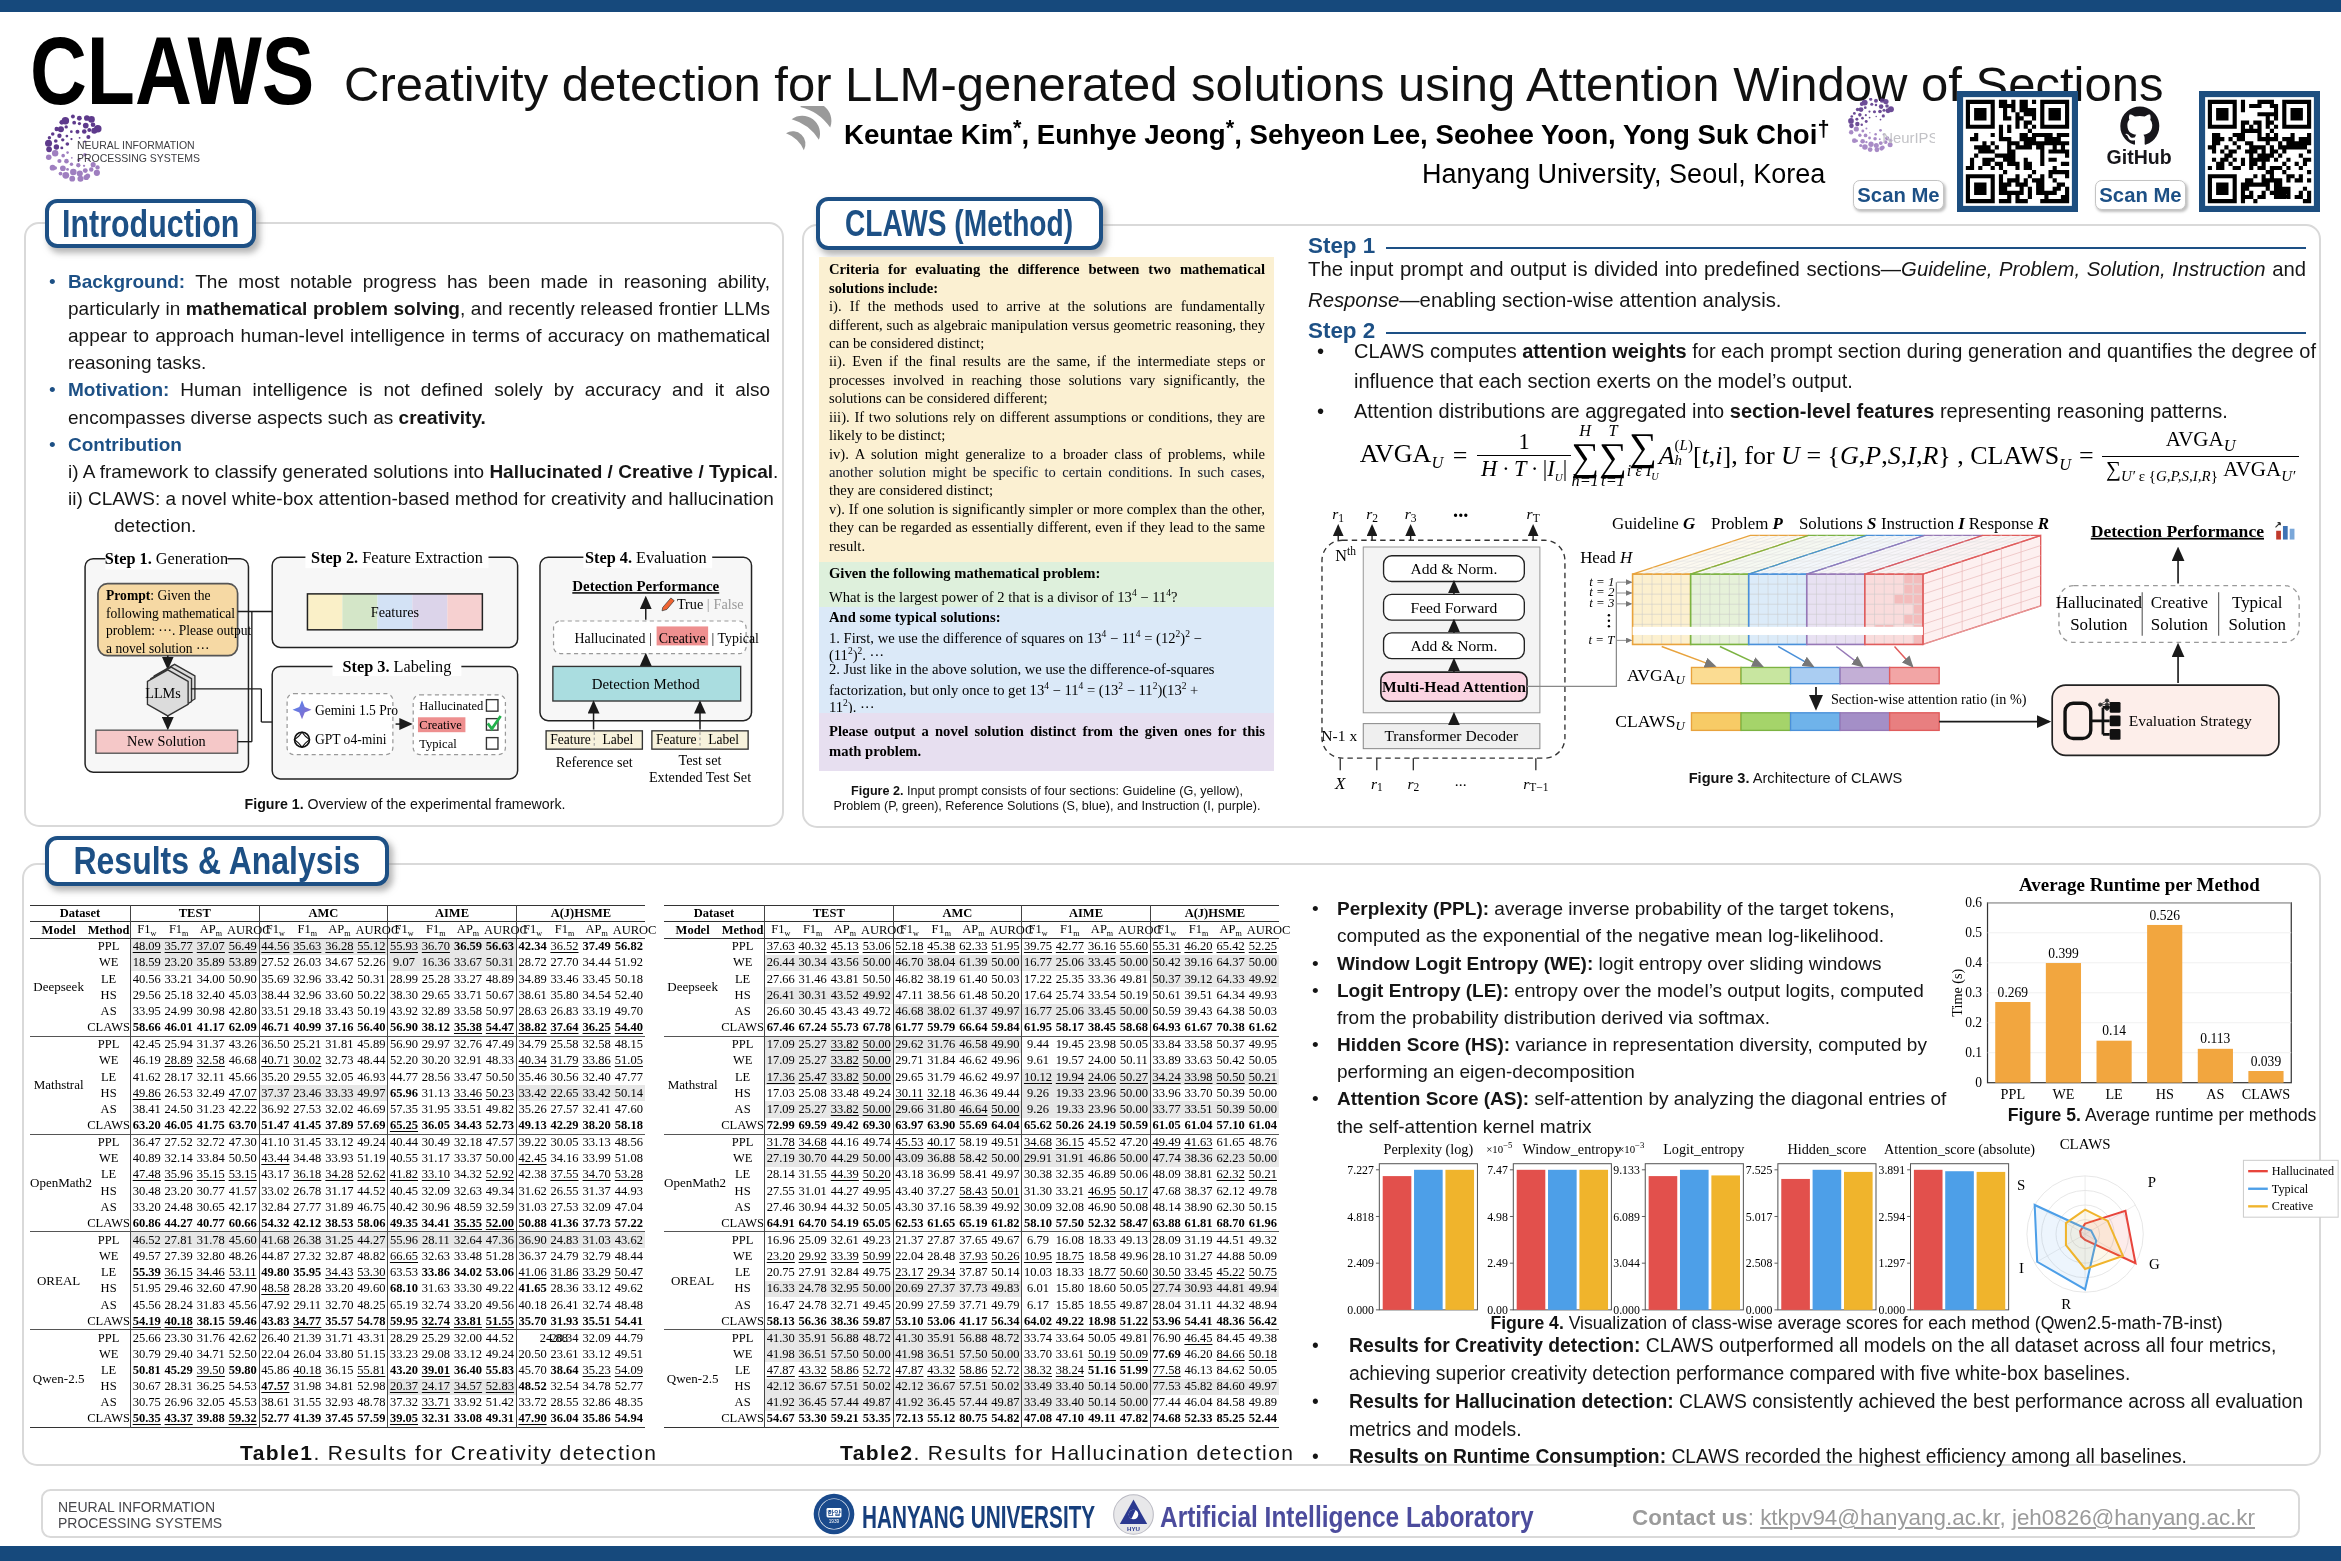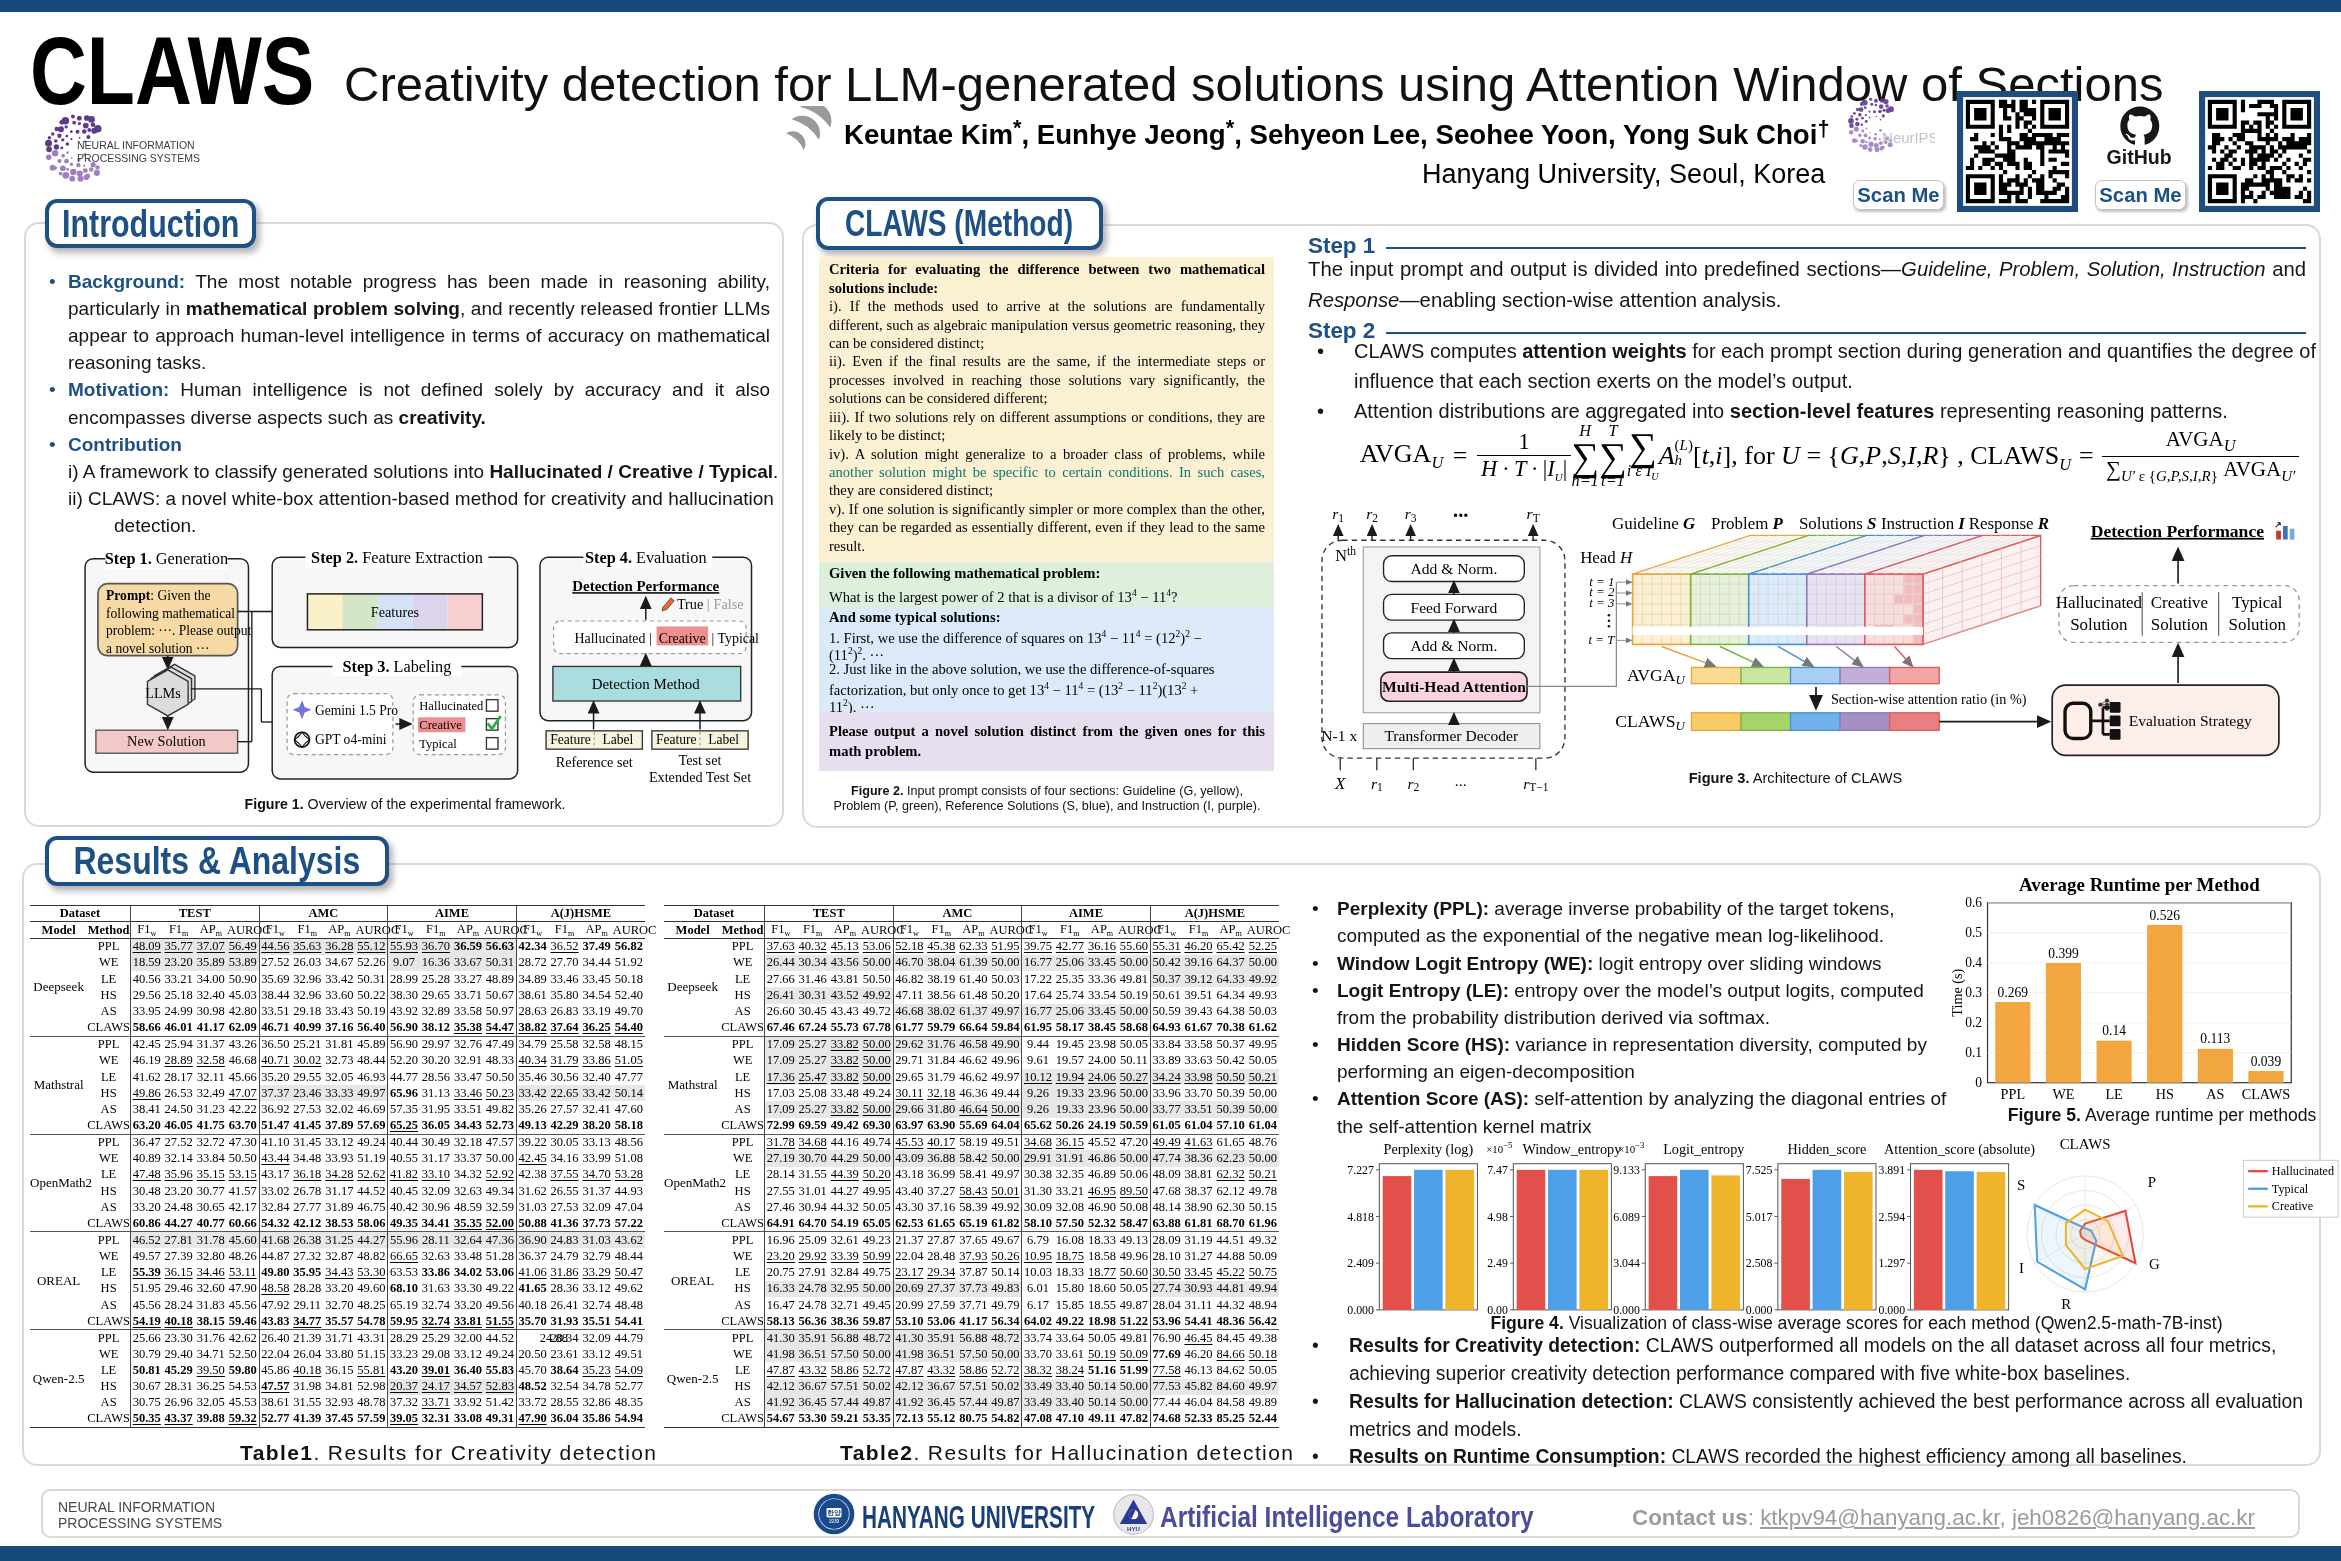--- a/index.html
+++ b/index.html
@@ -312,21 +312,21 @@
 <div class="abs ser" style="left:829px;top:279px;width:436px;font-size:14.6px;line-height:18.4px;color:#000;white-space:nowrap"><b>solutions include:</b></div>
 <div class="abs ser" style="left:829px;top:297px;width:436px;font-size:14.6px;line-height:18.4px;color:#000;text-align:justify;text-align-last:justify;white-space:nowrap">i). If the methods used to arrive at the solutions are fundamentally</div>
 <div class="abs ser" style="left:829px;top:316px;width:436px;font-size:14.6px;line-height:18.4px;color:#000;text-align:justify;text-align-last:justify;white-space:nowrap">different, such as algebraic manipulation versus geometric reasoning, they</div>
 <div class="abs ser" style="left:829px;top:334px;width:436px;font-size:14.6px;line-height:18.4px;color:#000;white-space:nowrap">can be considered distinct;</div>
 <div class="abs ser" style="left:829px;top:352px;width:436px;font-size:14.6px;line-height:18.4px;color:#000;text-align:justify;text-align-last:justify;white-space:nowrap">ii). Even if the final results are the same, if the intermediate steps or</div>
 <div class="abs ser" style="left:829px;top:371px;width:436px;font-size:14.6px;line-height:18.4px;color:#000;text-align:justify;text-align-last:justify;white-space:nowrap">processes involved in reaching those solutions vary significantly, the</div>
 <div class="abs ser" style="left:829px;top:389px;width:436px;font-size:14.6px;line-height:18.4px;color:#000;white-space:nowrap">solutions can be considered different;</div>
 <div class="abs ser" style="left:829px;top:408px;width:436px;font-size:14.6px;line-height:18.4px;color:#000;text-align:justify;text-align-last:justify;white-space:nowrap">iii). If two solutions rely on different assumptions or conditions, they are</div>
 <div class="abs ser" style="left:829px;top:426px;width:436px;font-size:14.6px;line-height:18.4px;color:#000;white-space:nowrap">likely to be distinct;</div>
 <div class="abs ser" style="left:829px;top:445px;width:436px;font-size:14.6px;line-height:18.4px;color:#000;text-align:justify;text-align-last:justify;white-space:nowrap">iv). A solution might generalize to a broader class of problems, while</div>
-<div class="abs ser" style="left:829px;top:463px;width:436px;font-size:14.6px;line-height:18.4px;color:#0f766e;text-align:justify;text-align-last:justify;white-space:nowrap">another solution might be specific to certain conditions. In such cases,</div>
+<div class="abs ser" style="left:829px;top:463px;width:436px;font-size:14.6px;line-height:18.4px;color:#0f172a;text-align:justify;text-align-last:justify;white-space:nowrap">another solution might be specific to certain conditions. In such cases,</div>
 <div class="abs ser" style="left:829px;top:481px;width:436px;font-size:14.6px;line-height:18.4px;color:#000;white-space:nowrap">they are considered distinct;</div>
 <div class="abs ser" style="left:829px;top:500px;width:436px;font-size:14.6px;line-height:18.4px;color:#000;text-align:justify;text-align-last:justify;white-space:nowrap">v). If one solution is significantly simpler or more complex than the other,</div>
 <div class="abs ser" style="left:829px;top:518px;width:436px;font-size:14.6px;line-height:18.4px;color:#000;text-align:justify;text-align-last:justify;white-space:nowrap">they can be regarded as essentially different, even if they lead to the same</div>
 <div class="abs ser" style="left:829px;top:537px;width:436px;font-size:14.6px;line-height:18.4px;color:#000;white-space:nowrap">result.</div>
 <div class="abs" style="left:819px;top:562px;width:455px;height:45px;background:#def0dc"></div>
 <div class="abs ser" style="left:829px;top:564px;width:436px;font-size:14.6px;line-height:19.7px;color:#000;white-space:nowrap"><b>Given the following mathematical problem:</b></div>
 <div class="abs ser" style="left:829px;top:584px;width:436px;font-size:14.6px;line-height:19.7px;color:#000;white-space:nowrap">What is the largest power of 2 that is a divisor of 13<sup style="font-size:9.5px">4</sup> − 11<sup style="font-size:9.5px">4</sup>?</div>
 <div class="abs" style="left:819px;top:607px;width:455px;height:106px;background:#dbe9f8"></div>
 <div class="abs ser" style="left:829px;top:609px;width:436px;font-size:14.6px;line-height:17.3px;color:#000;white-space:nowrap"><b>And some typical solutions:</b></div>
 <div class="abs ser" style="left:829px;top:626px;width:436px;font-size:14.6px;line-height:17.3px;color:#000;white-space:nowrap">1. First, we use the difference of squares on 13<sup style="font-size:9.5px">4</sup> − 11<sup style="font-size:9.5px">4</sup> = (12<sup style="font-size:9.5px">2</sup>)<sup style="font-size:9.5px">2</sup> −</div>
@@ -1659,21 +1659,21 @@
         <td class="" style="">31.01</td>
         <td class="" style="">44.27</td>
         <td class="" style="">49.95</td>
         <td class="" style="border-left:1.1px solid #444;">43.40</td>
         <td class="" style="">37.27</td>
         <td class="ul" style="">58.43</td>
         <td class="ul" style="">50.01</td>
         <td class="" style="border-left:1.1px solid #444;">31.30</td>
         <td class="" style="">33.21</td>
         <td class="ul" style="">46.95</td>
-        <td class="ul" style="">89.50</td>
+        <td class="ul" style="">50.17</td>
         <td class="" style="border-left:1.1px solid #444;">47.68</td>
         <td class="" style="">38.37</td>
         <td class="" style="">62.12</td>
         <td class="" style="">49.78</td>
       </tr>
       <tr style="">
         <td style="border-right:1.1px solid #444">AS</td>
         <td class="" style="">27.46</td>
         <td class="" style="">30.94</td>
         <td class="" style="">44.32</td>

